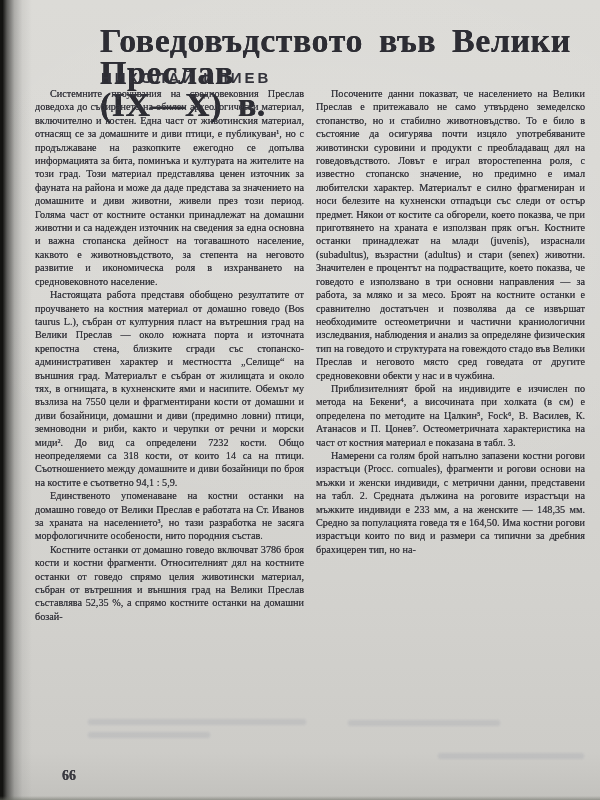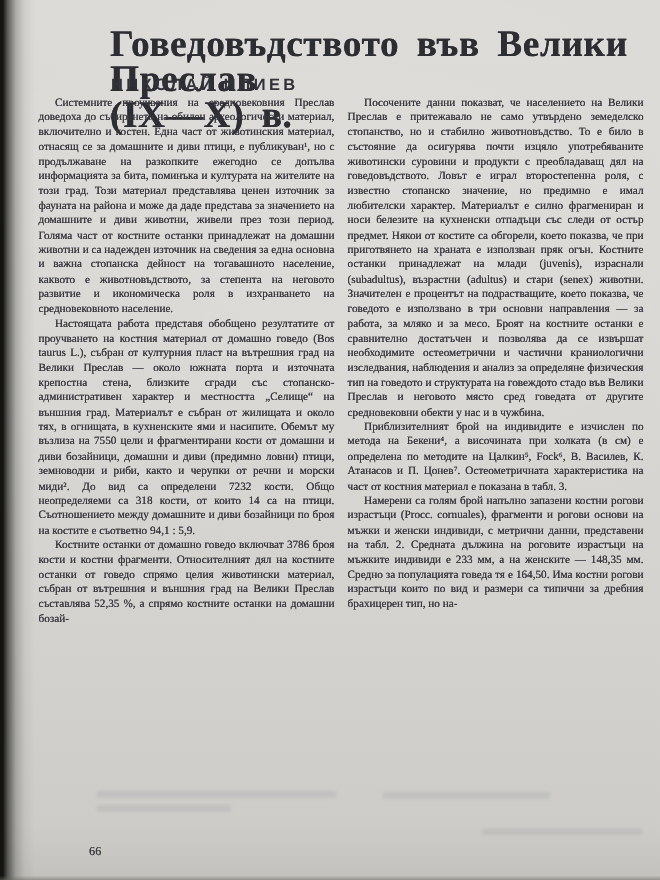--- a/index.html
+++ b/index.html
@@ -51,23 +51,24 @@
   .col {
     width: 269px;
     font-size: 10.2px; line-height: 13.4px;
     text-align: justify;
     color: #393940;
     text-shadow: 0 0 0.45px currentColor;
   }
   .col p { margin: 0; text-indent: 15px; }
   .col p.no-indent { text-indent: 0; }
   .page-number {
-    position: absolute; left: 81px; top: 768px;
-    font-size: 11px; color: #3a3a40;
+    position: absolute; left: 62px; top: 768px;
+    font-size: 14px; color: #3a3a40;
     text-shadow: 0 0 0.5px currentColor;
+    font-weight: bold;
   }
   
   .ghost {
     position: absolute; height: 6px; border-radius: 2px;
     background: rgba(124, 132, 152, 0.16);
     filter: blur(1.3px);
     pointer-events: none;
   }
   .ghost-1 { left: 88px;  top: 719px; width: 218px; }
   .ghost-2 { left: 88px;  top: 732px; width: 122px; }
@@ -85,20 +86,21 @@
     <span class="line">Говедовъдството във Велики Преслав</span>
     <span class="line">(IX—X) в.</span>
   </h1>
 
   <div class="author-line">НИКОЛАЙ ИЛИЕВ</div>
 
   <div class="columns">
     <div class="col">
       <p>Системните проучвания на средновековния Преслав доведоха до събирането на обилен археологически материал, включително и костен. Една част от животинския материал, отнасящ се за домашните и диви птици, е публикуван¹, но с продължаване на разкопките ежегодно се допълва информацията за бита, поминъка и културата на жителите на този град. Този материал представлява ценен източник за фауната на района и може да даде представа за значението на домашните и диви животни, живели през този период. Голяма част от костните останки принадлежат на домашни животни и са надежден източник на сведения за една основна и важна стопанска дейност на тогавашното население, каквото е животновъдството, за степента на неговото развитие и икономическа роля в изхранването на средновековното население.</p>
       <p>Настоящата работа представя обобщено резултатите от проучването на костния материал от домашно говедо (Bos taurus L.), събран от културния пласт на вътрешния град на Велики Преслав — около южната порта и източната крепостна стена, близките сгради със стопанско-административен характер и местността „Селище“ на външния град. Материалът е събран от жилищата и около тях, в огнищата, в кухненските ями и насипите. Обемът му възлиза на 7550 цели и фрагментирани кости от домашни и диви бозайници, домашни и диви (предимно ловни) птици, земноводни и риби, както и черупки от речни и морски миди². До вид са определени 7232 кости. Общо неопределяеми са 318 кости, от които 14 са на птици. Съотношението между домашните и диви бозайници по броя на костите е съответно 94,1 : 5,9.</p>
+      <p>Единственото упоменаване на костни останки на домашно говедо от Велики Преслав е работата на Ст. Иванов за храната на населението³, но тази разработка не засяга морфологичните особености, нито породния състав.</p>
       <p>Костните останки от домашно говедо включват 3786 броя кости и костни фрагменти. Относителният дял на костните останки от говедо спрямо целия животински материал, събран от вътрешния и външния град на Велики Преслав съставлява 52,35 %, а спрямо костните останки на домашни бозай-</p>
     </div>
     <div class="col">
       <p>Посочените данни показват, че населението на Велики Преслав е притежавало не само утвърдено земеделско стопанство, но и стабилно животновъдство. То е било в състояние да осигурява почти изцяло употребяваните животински суровини и продукти с преобладаващ дял на говедовъдството. Ловът е играл второстепенна роля, с известно стопанско значение, но предимно е имал любителски характер. Материалът е силно фрагмениран и носи белезите на кухненски отпадъци със следи от остър предмет. Някои от костите са обгорели, което показва, че при приготвянето на храната е използван пряк огън. Костните останки принадлежат на млади (juvenis), израснали (subadultus), възрастни (adultus) и стари (senex) животни. Значителен е процентът на подрастващите, което показва, че говедото е използвано в три основни направления — за работа, за мляко и за месо. Броят на костните останки е сравнително достатъчен и позволява да се извършат необходимите остеометрични и частични краниологични изследвания, наблюдения и анализ за определяне физическия тип на говедото и структурата на говеждото стадо във Велики Преслав и неговото място сред говедата от другите средновековни обекти у нас и в чужбина.</p>
       <p>Приблизителният брой на индивидите е изчислен по метода на Бекени⁴, а височината при холката (в см) е определена по методите на Цалкин⁵, Fock⁶, В. Василев, К. Атанасов и П. Цонев⁷. Остеометричната характеристика на част от костния материал е показана в табл. 3.</p>
       <p>Намерени са голям брой напълно запазени костни рогови израстъци (Procc. cornuales), фрагменти и рогови основи на мъжки и женски индивиди, с метрични данни, представени на табл. 2. Средната дължина на роговите израстъци на мъжките индивиди е 233 мм, а на женските — 148,35 мм. Средно за популацията говеда тя е 164,50. Има костни рогови израстъци които по вид и размери са типични за дребния брахицерен тип, но на-</p>
     </div>
   </div>
 
   <div class="ghost ghost-1"></div>

